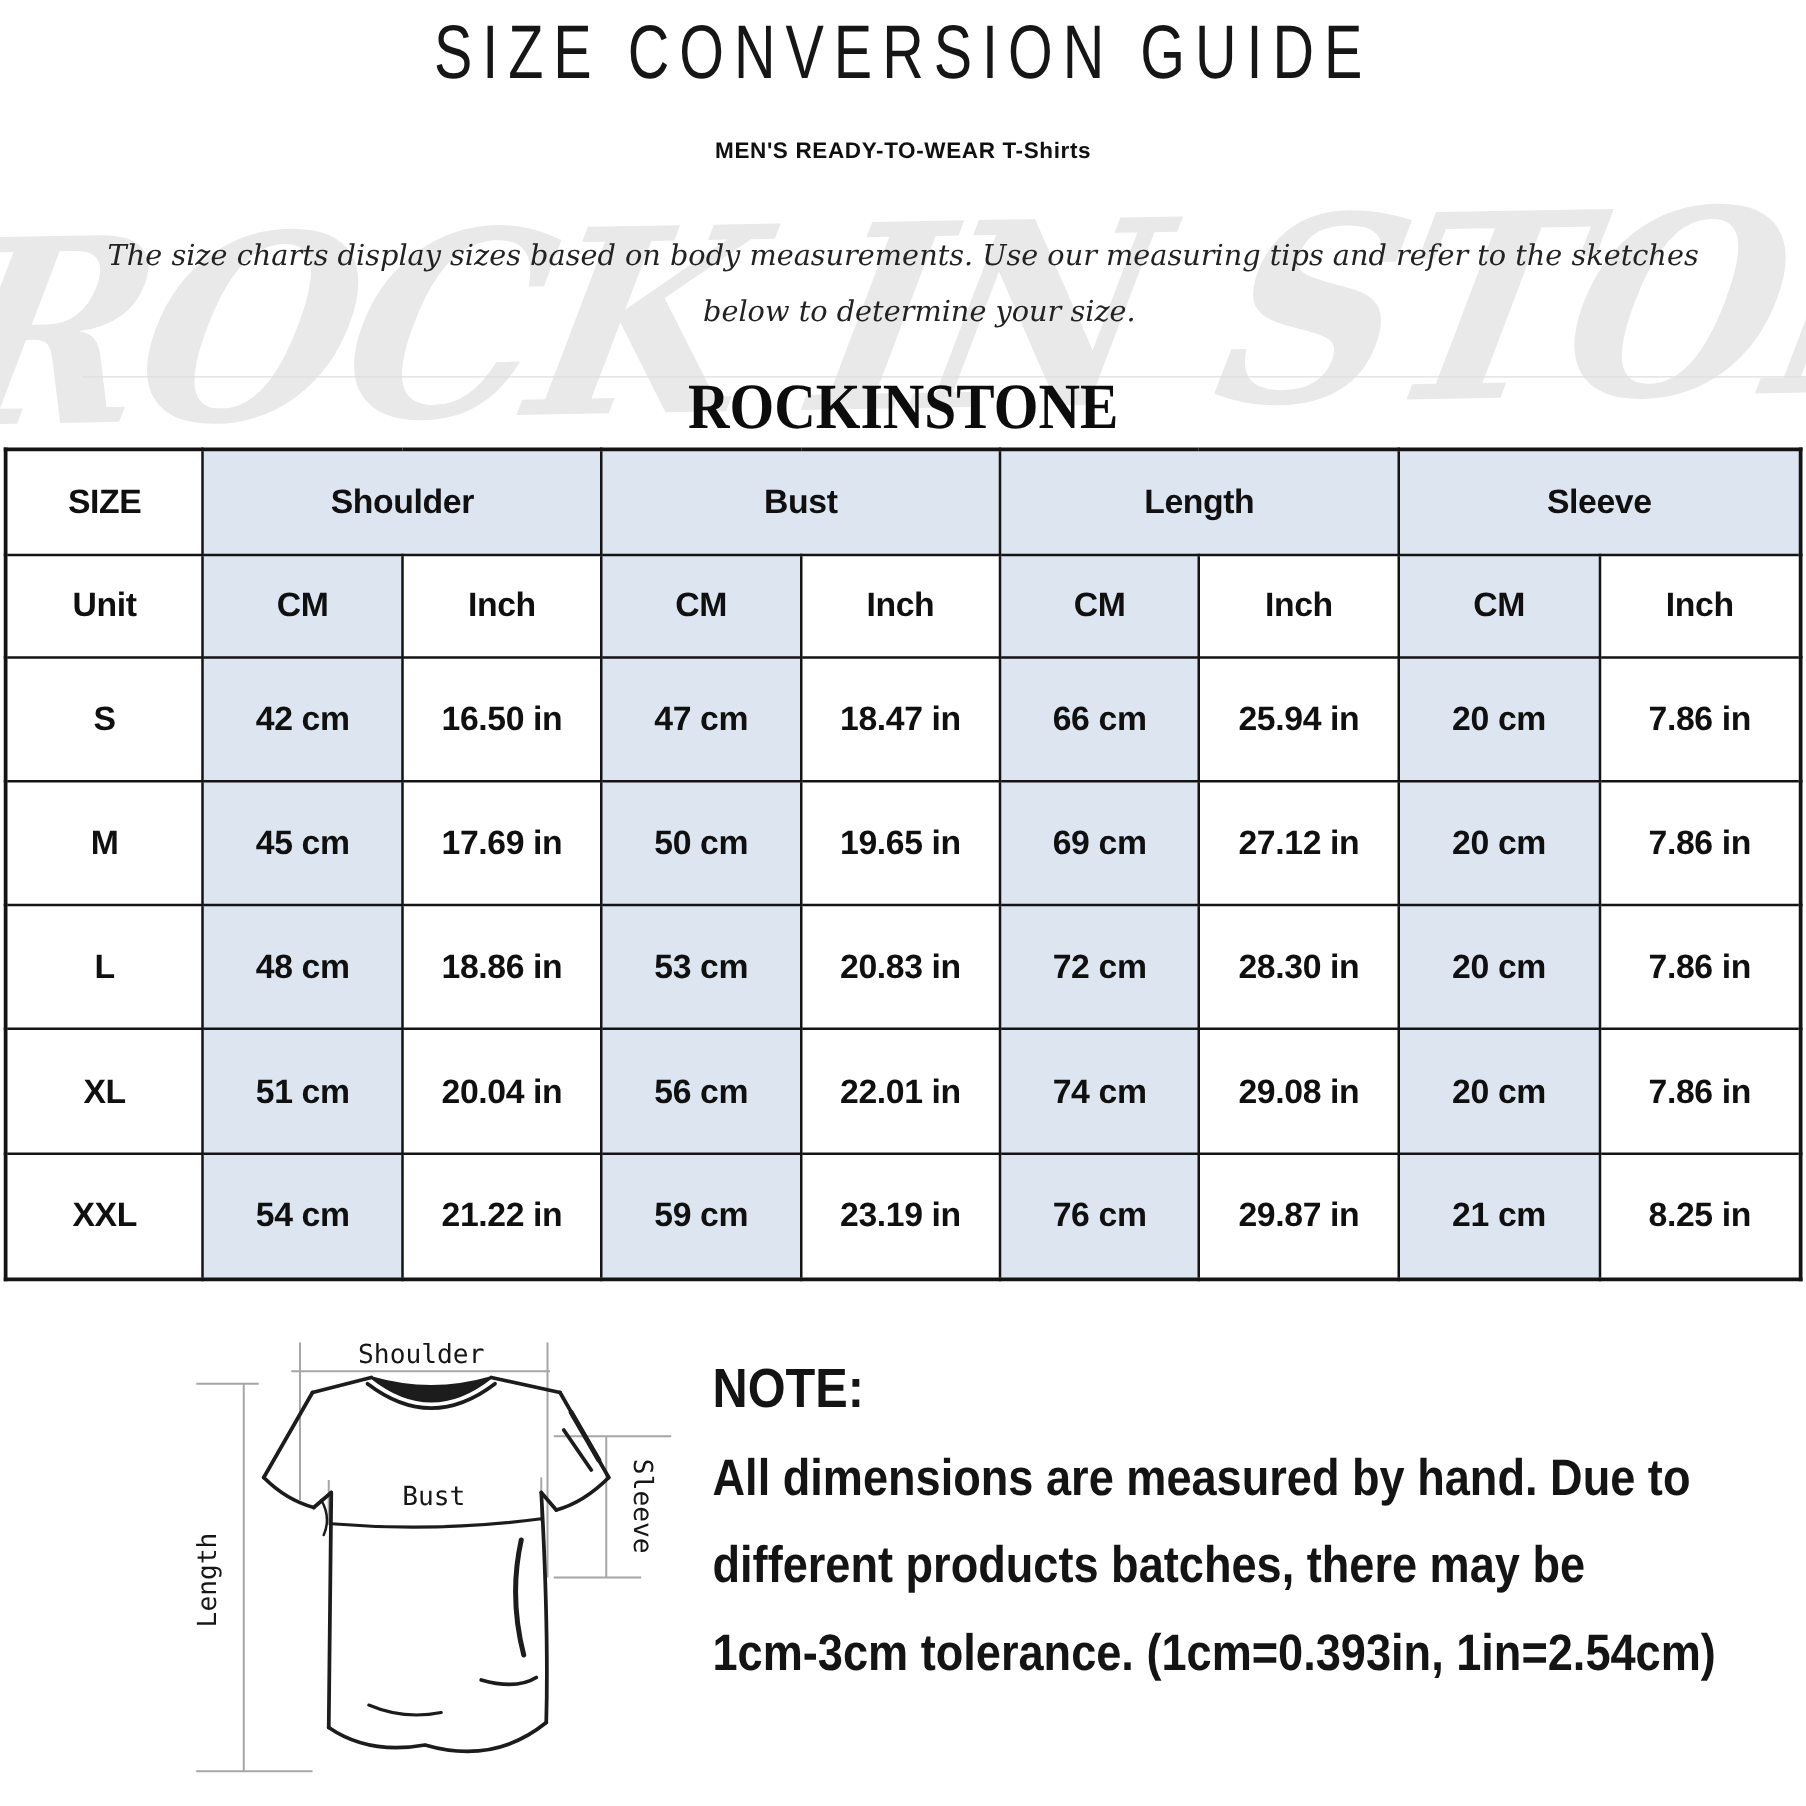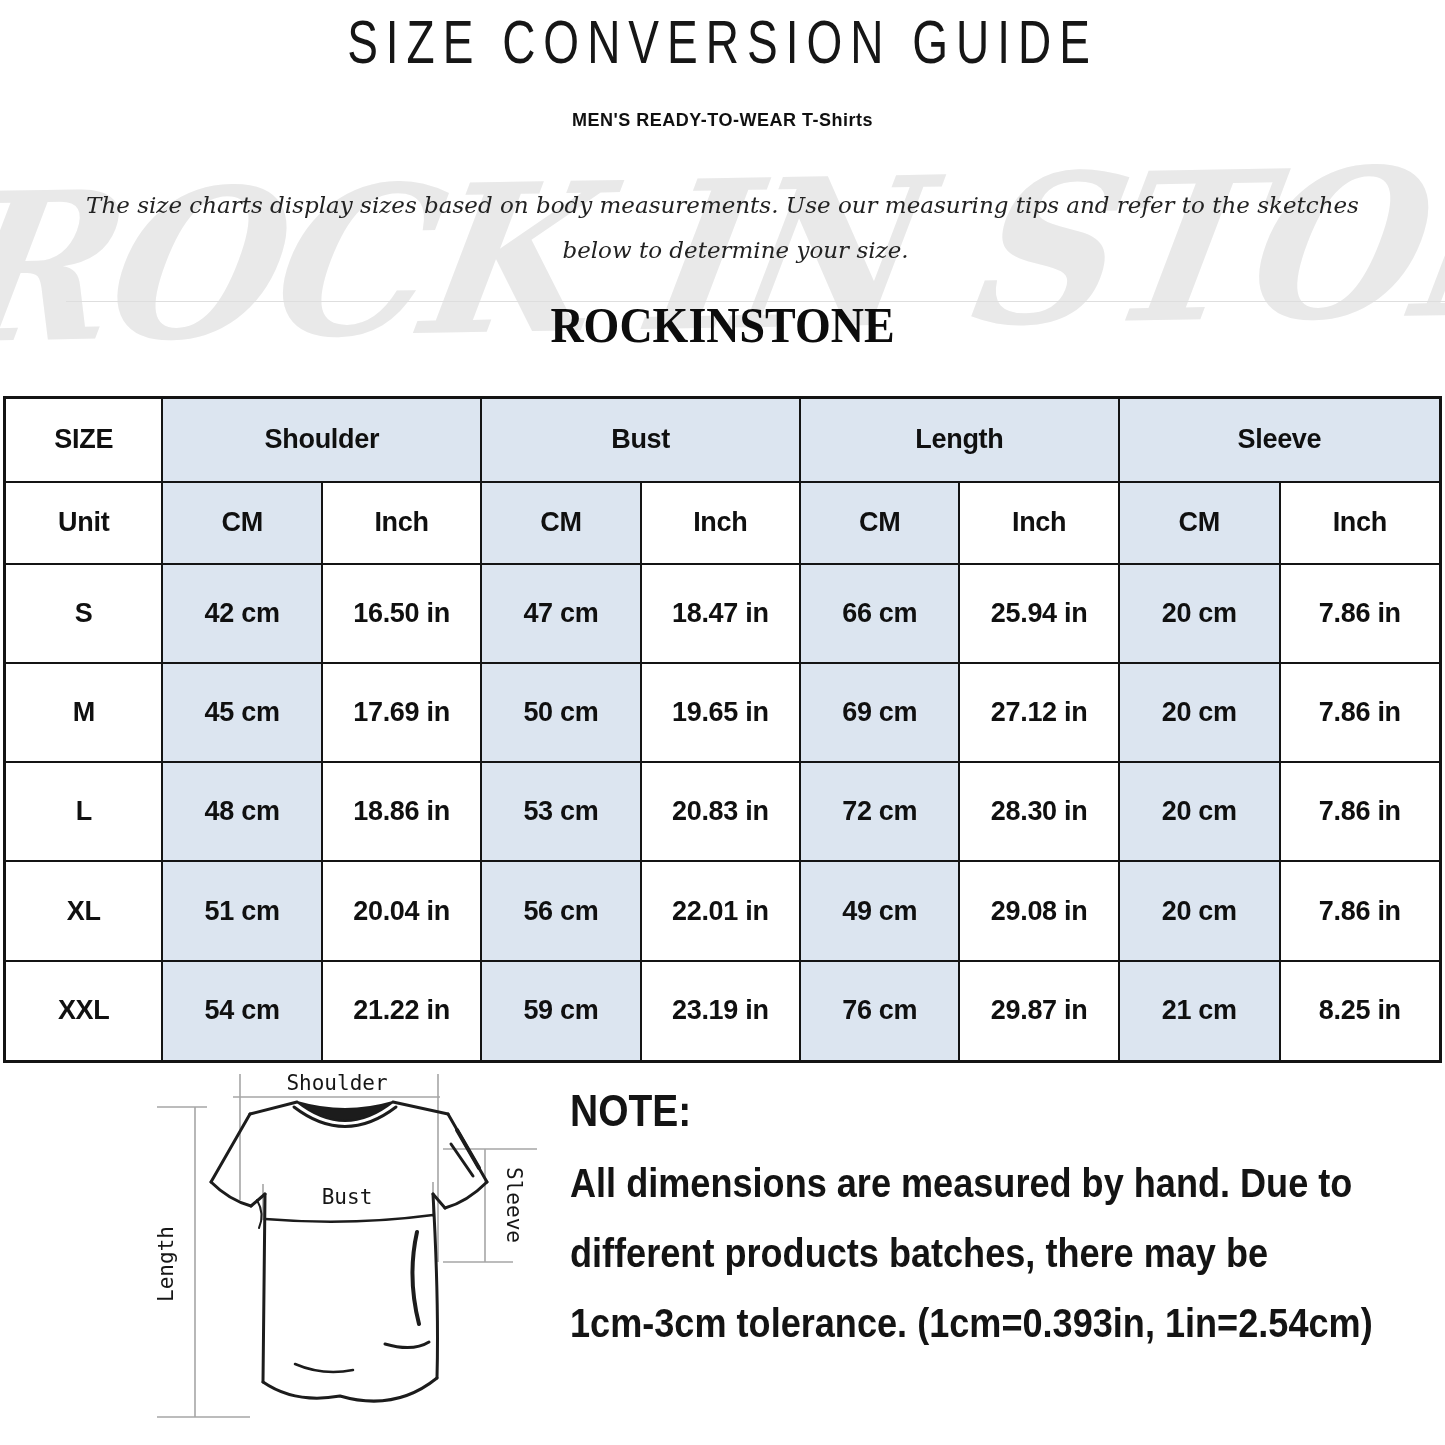--- a/index.html
+++ b/index.html
@@ -22,21 +22,21 @@
       letter-spacing:.5px;color:#101010;}
   .desc{left:0;width:100%;text-align:center;font-family:"DejaVu Serif",serif;
       font-style:italic;font-size:23px;color:#222;}
   .desc1{top:192px;} .desc2{top:237px;padding-left:13px;}
   .hairline{top:301px;left:66px;right:0;height:1px;background:#dedede;}
   .brand{top:295px;left:0;width:100%;text-align:center;}
   .brand span{display:inline-block;font-family:"Liberation Serif",serif;font-weight:700;
       font-size:46px;color:#0c0c0c;transform:scaleY(1.12);transform-origin:top center;}
 
   
-  .tbl{position:absolute;z-index:2;left:3px;top:396px;width:1439px;height:667px;
+  .tbl{position:absolute;z-index:2;left:3px;top:358px;width:1439px;height:667px;
       border-collapse:collapse;table-layout:fixed;background:#fff;}
   .tbl th,.tbl td{border:2px solid #141414;text-align:center;vertical-align:middle;
       font-weight:700;font-size:27px;color:#101010;padding:0;letter-spacing:-.3px;}
   .tbl{border:3px solid #141414;}
   .blue{background:#dce5f0;}
 
   
   .diagram{left:145px;top:1052px;width:410px;height:392px;}
 
   
@@ -133,21 +133,21 @@
         <td>28.30 in</td>
         <td class="blue">20 cm</td>
         <td>7.86 in</td>
       </tr>
       <tr>
         <td>XL</td>
         <td class="blue">51 cm</td>
         <td>20.04 in</td>
         <td class="blue">56 cm</td>
         <td>22.01 in</td>
-        <td class="blue">49 cm</td>
+        <td class="blue">74 cm</td>
         <td>29.08 in</td>
         <td class="blue">20 cm</td>
         <td>7.86 in</td>
       </tr>
       <tr>
         <td>XXL</td>
         <td class="blue">54 cm</td>
         <td>21.22 in</td>
         <td class="blue">59 cm</td>
         <td>23.19 in</td>

